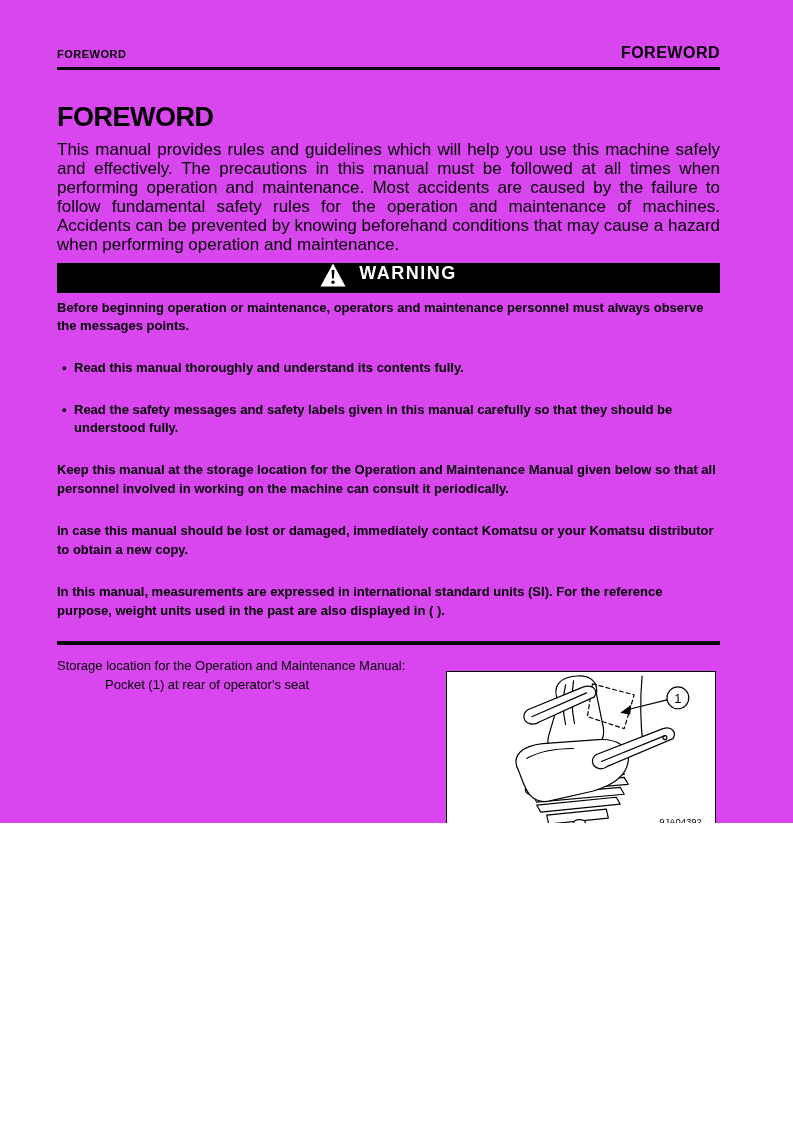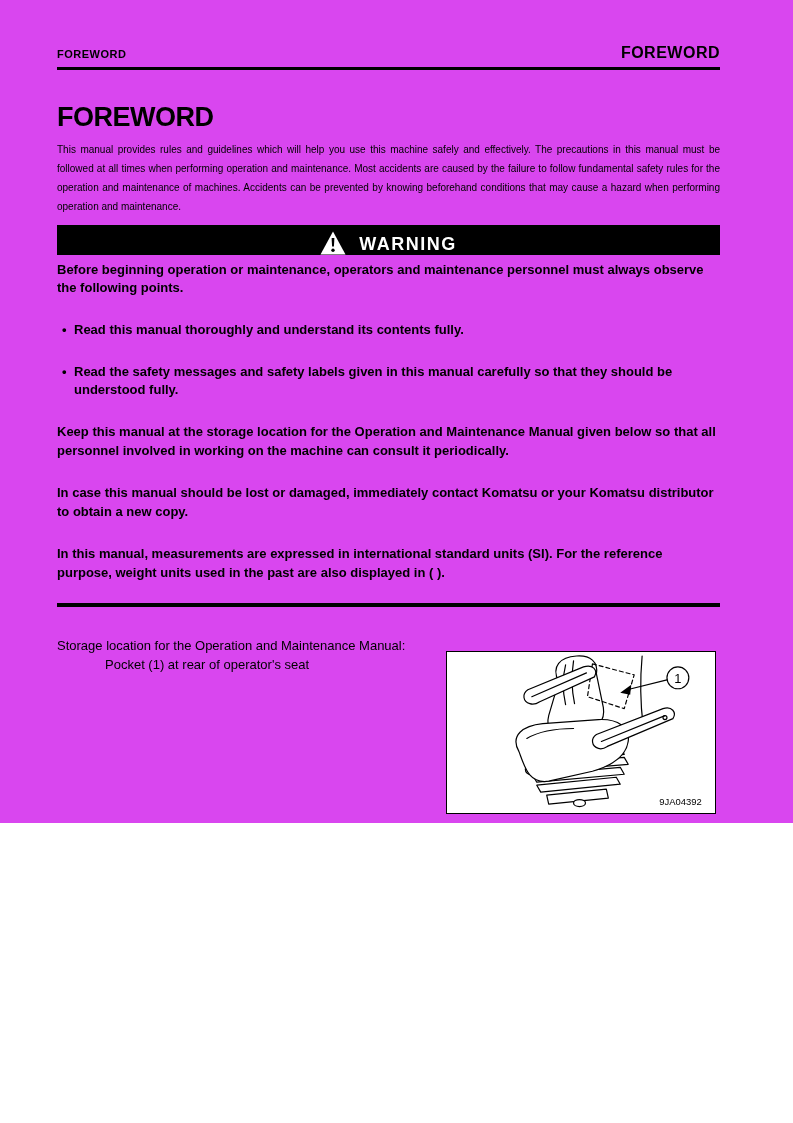--- a/index.html
+++ b/index.html
@@ -34,52 +34,52 @@
   }
   .watermark {
     position: absolute; left: 71px; top: -10px;
     font-size: 29px; font-weight: normal; color: #1c1c1c;
     letter-spacing: 0.5px; white-space: nowrap;
   }
 
   
   .intro {
     margin-top: 6px;
-    font-size: 10px;
+    font-size: 17px;
     line-height: 19px;
     text-align: justify;
   }
 
   
   .warning-banner {
     margin-top: 9px;
     height: 30px;
     background: #000;
     display: flex;
-    align-items: flex-end;
+    align-items: flex-start;
     justify-content: center;
     gap: 13px;
   }
   .warn-icon { width: 26px; height: 24px; display: block; }
   .warn-label {
     color: #fff; font-size: 18px; font-weight: bold; letter-spacing: 1.5px;
   }
 
   .bold-text { font-weight: bold; }
   .lead { margin-top: 6px; font-size: 13px; line-height: 18px; }
 
   .bullet { display: flex; margin-top: 24px; font-size: 13px; line-height: 18px; }
   .bullet .marker { width: 17px; padding-left: 5px; font-weight: bold; flex: 0 0 auto; }
 
   .wpar { margin-top: 23px; font-size: 13px; line-height: 19px; }
 
   .section-rule { margin-top: 21px; height: 4px; background: #000; }
 
   
-  .storage-row { position: relative; margin-top: 18px; height: 200px; }
+  .storage-row { position: relative; margin-top: 0; height: 200px; }
   .storage-line1 { padding-top: 12px; font-size: 13px; line-height: 18px; }
   .storage-line2 { padding-left: 48px; margin-top: 1px; font-size: 13px; line-height: 18px; }
 
   .figure-box {
     position: absolute;
     left: 389px;
     top: 26px;
     width: 270px;
     height: 163px;
     border: 1.5px solid #000;
@@ -114,21 +114,21 @@
 
   <div class="warning-banner">
     <svg class="warn-icon" viewBox="0 0 26 24" aria-hidden="true">
       <path d="M13 0.5 L25.5 23.5 L0.5 23.5 Z" fill="#ffffff"></path>
       <path d="M11.6 7 L14.4 7 L13.9 15.5 L12.1 15.5 Z" fill="#000000"></path>
       <circle cx="13" cy="19.2" r="1.7" fill="#000000"></circle>
     </svg>
     <span class="warn-label">WARNING</span>
   </div>
 
-  <p class="lead bold-text">Before beginning operation or maintenance, operators and maintenance personnel must always observe the following points.</p>
+  <p class="lead bold-text">Before beginning operation or maintenance, operators and maintenance personnel must always observe the messages points.</p>
 
   <div class="bullet bold-text">
     <span class="marker">•</span>
     <span>Read this manual thoroughly and understand its contents fully.</span>
   </div>
   <div class="bullet bold-text">
     <span class="marker">•</span>
     <span>Read the safety messages and safety labels given in this manual carefully so that they should be understood fully.</span>
   </div>
 

